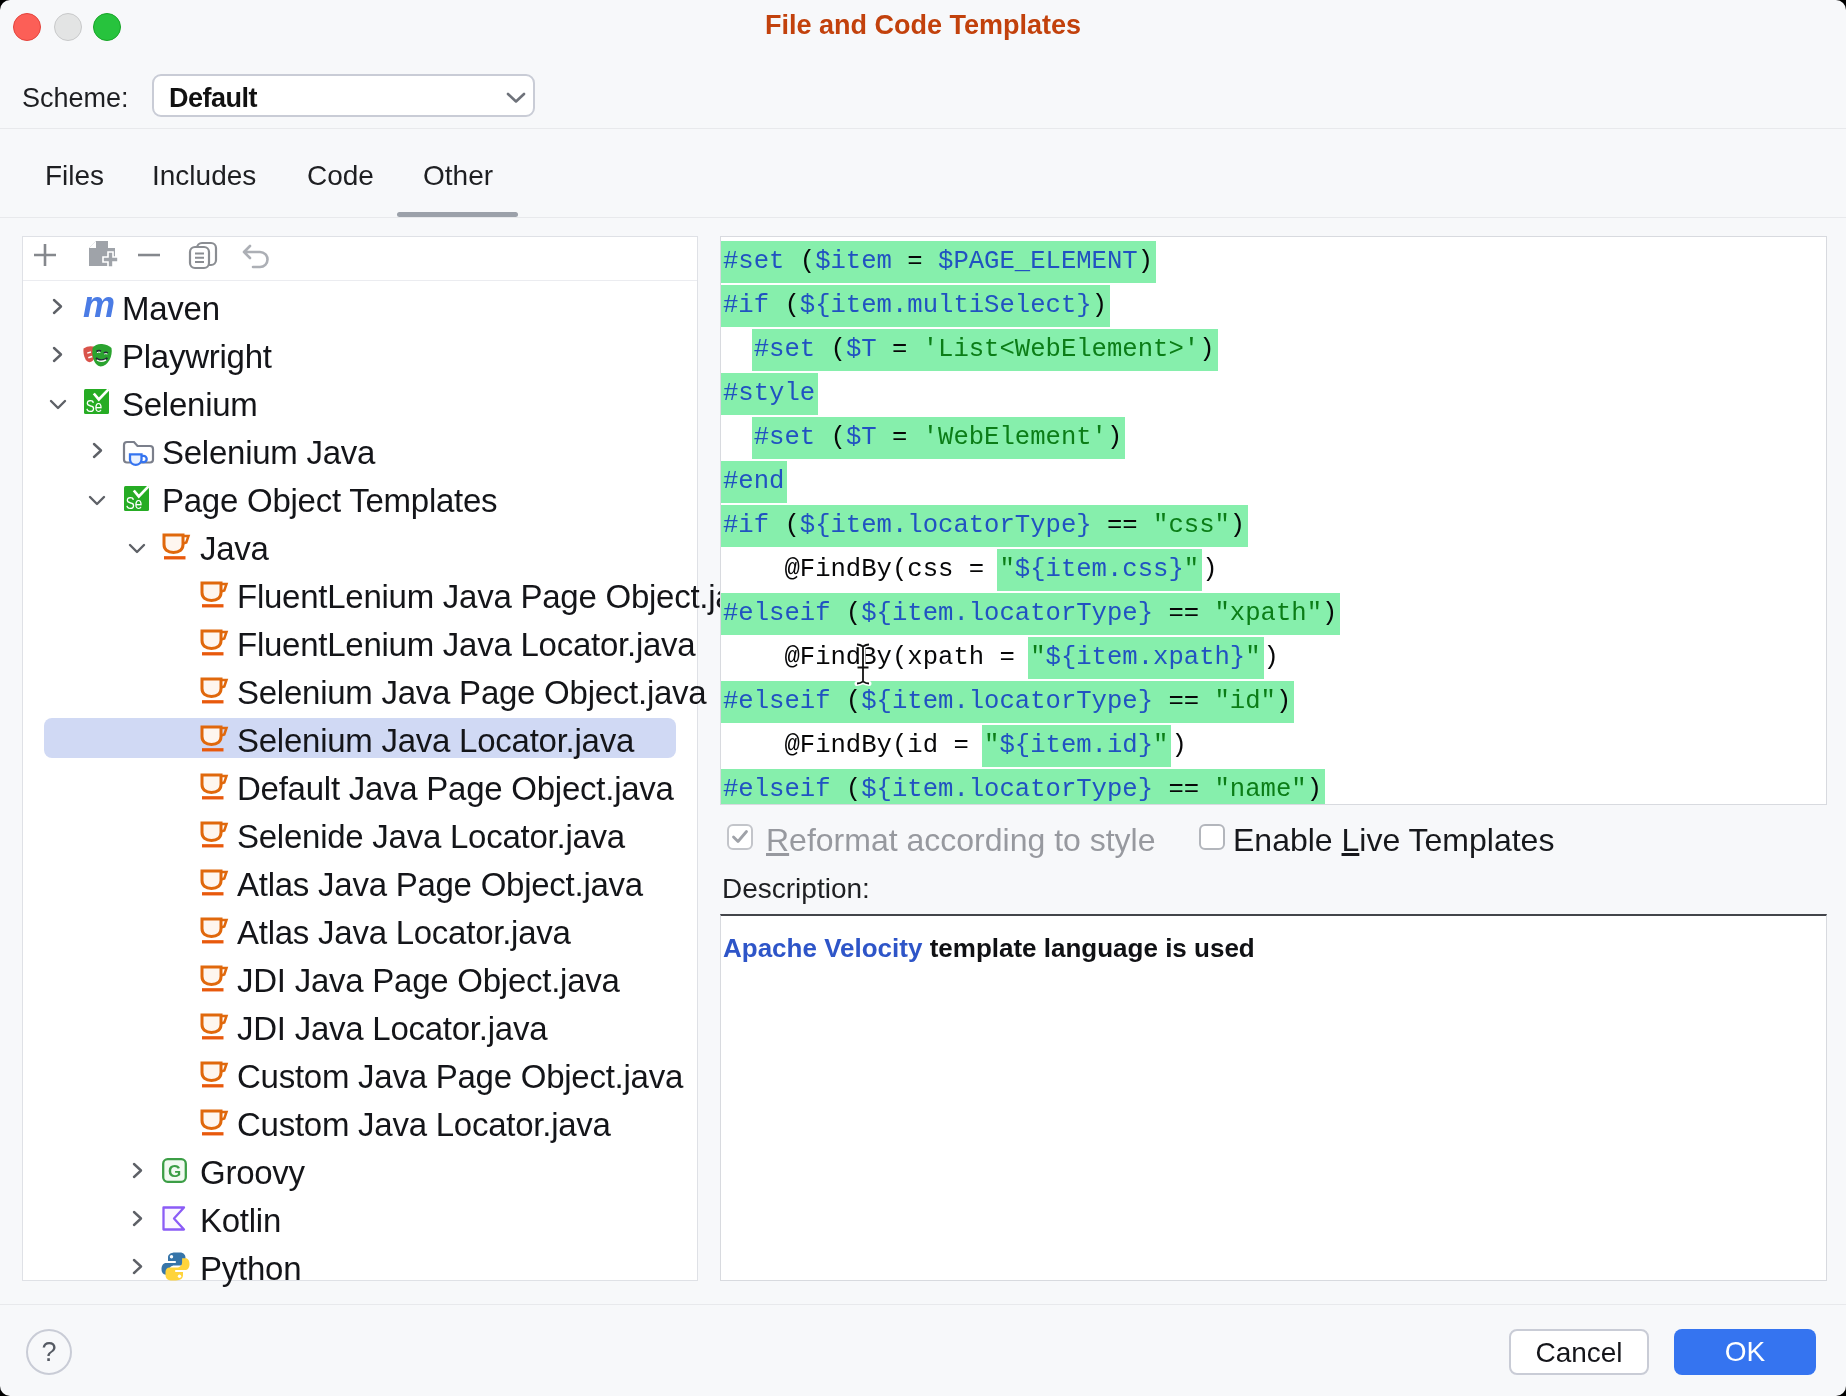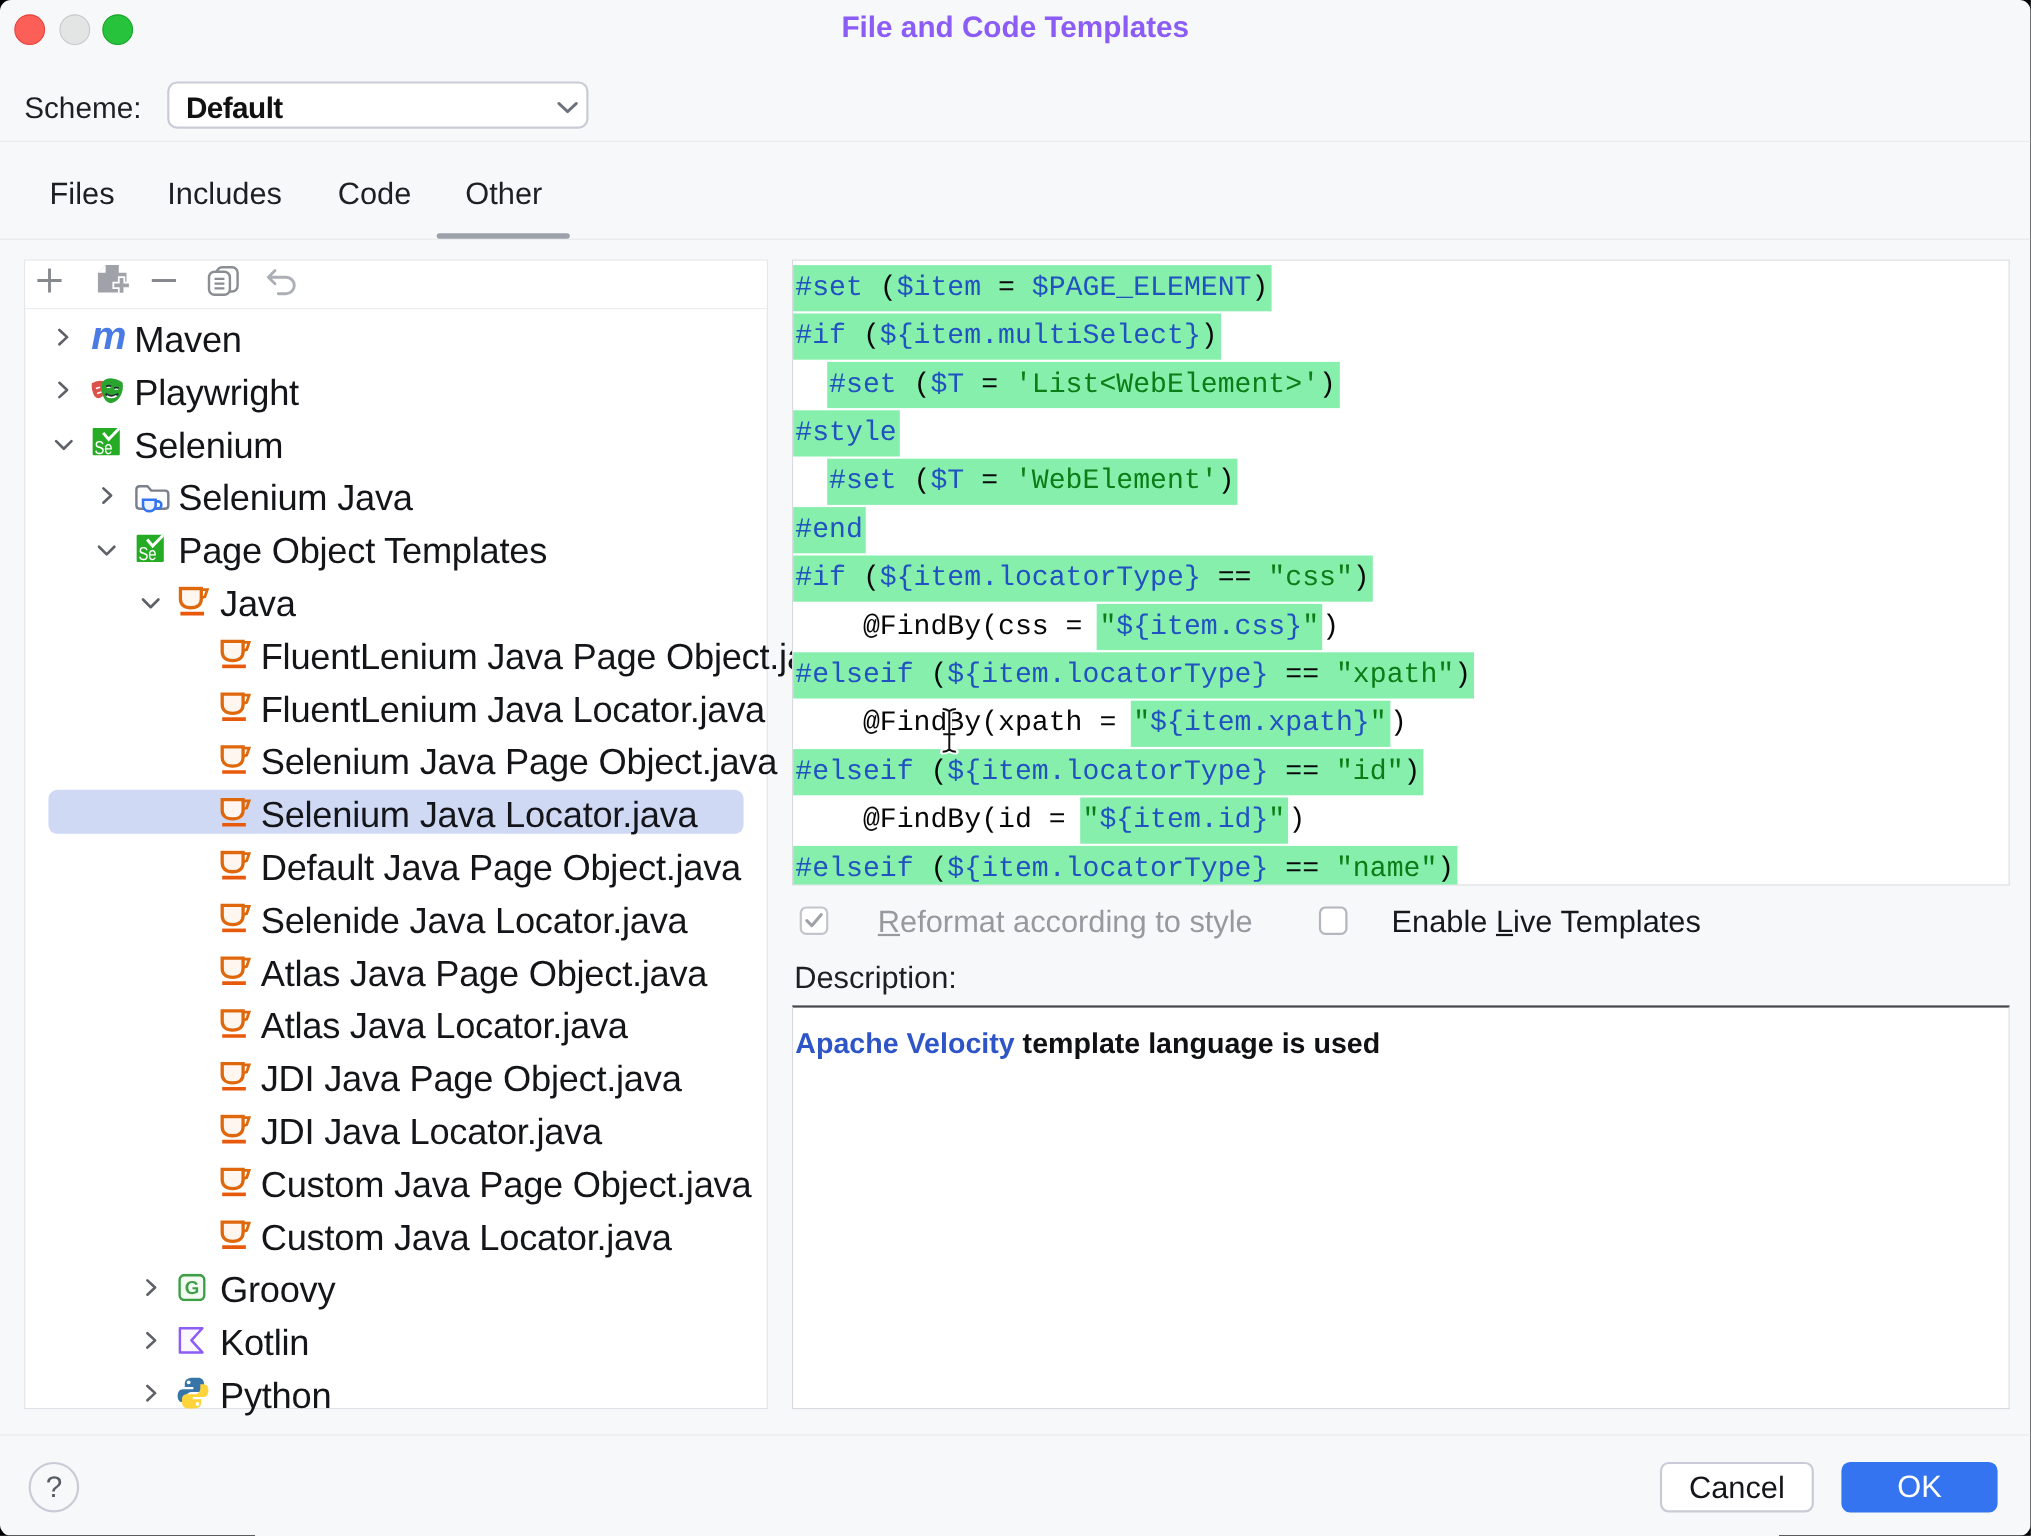--- a/index.html
+++ b/index.html
@@ -1,40 +1,40 @@
 <!DOCTYPE html>
 <html><head>
 <meta charset="utf-8">
 <style>
   html,body{margin:0;padding:0;background:#000;}
   .win{position:relative;width:1846px;height:1396px;background:#F7F8FA;border-radius:10px;overflow:hidden;font-family:"Liberation Sans",sans-serif;color:#1E1F22;}
   .abs{position:absolute;}
   
   .dot{position:absolute;top:13px;width:26px;height:26px;border-radius:50%;}
-  .title{position:absolute;top:10px;left:0;width:1846px;text-align:center;font-size:27px;font-weight:bold;color:#8b5cf6;}
+  .title{position:absolute;top:10px;left:0;width:1846px;text-align:center;font-size:27px;font-weight:bold;color:#c2410c;}
   
   .schemelbl{position:absolute;left:22px;top:83px;font-size:27px;}
   .dd{position:absolute;left:152px;top:74px;width:383px;height:43px;background:#fff;border:2px solid #C9CCD6;border-radius:9px;box-sizing:border-box;}
   .dd .t{position:absolute;left:15px;top:7px;font-size:27px;letter-spacing:-0.5px;font-weight:bold;color:#111;}
   .hline{position:absolute;left:0;width:1846px;height:1px;background:#E8E9EC;}
   
   .tab{position:absolute;top:160px;font-size:28px;color:#1E1F22;}
   .tabline{position:absolute;top:217px;left:0;width:1846px;height:1px;background:#E8E9EC;}
   .tabsel{position:absolute;top:212px;left:397px;width:121px;height:5px;border-radius:3px;background:#9CA1AA;}
   
   .tree{position:absolute;left:22px;top:236px;width:676px;height:1045px;background:#fff;border:1px solid #DFE1E6;box-sizing:border-box;}
   .toolbar{position:absolute;left:23px;top:237px;width:674px;height:43px;border-bottom:1px solid #EBECF0;background:#fff;}
   .editor{position:absolute;left:720px;top:236px;width:1107px;height:569px;background:#fff;border:1px solid #D8DADF;box-sizing:border-box;overflow:hidden;}
   .code{position:absolute;left:2px;top:3px;font-family:"Liberation Mono",monospace;font-size:25.6px;line-height:44px;white-space:pre;color:#070708;}
   .code .k{color:#2152C1;}
   .code .s{color:#0B7D17;}
   .code .hl{background:#86efac;padding:6px 3px 7px 2px;margin-left:-2px;}
   
   .cb{position:absolute;width:26px;height:26px;border-radius:6px;box-sizing:border-box;background:#fff;}
-  .cbtext{position:absolute;font-size:28px;margin-left:32px;}
+  .cbtext{position:absolute;font-size:32px;}
   
   .desclbl{position:absolute;left:722px;top:873px;font-size:28px;color:#1E1F22;}
   .descbox{position:absolute;left:720px;top:914px;width:1107px;height:367px;background:#fff;border:1px solid #D8DADF;border-top:2px solid #43454A;box-sizing:border-box;font-weight:bold;}
   .descbox .txt{position:absolute;left:2px;top:17px;font-size:26px;color:#101114;}
   .descbox .lnk{color:#2E55C8;}
   
   .botline{position:absolute;left:0;top:1304px;width:1846px;height:1px;background:#E8E9EC;}
   .help{position:absolute;left:26px;top:1329px;width:46px;height:46px;border:2px solid #C9CCD6;border-radius:50%;box-sizing:border-box;color:#555A63;font-size:27px;font-weight:500;text-align:center;line-height:42px;background:#F7F8FA;}
   .btn{position:absolute;top:1329px;height:46px;border-radius:8px;box-sizing:border-box;font-size:28px;text-align:center;line-height:44px;}
   .cancel{left:1509px;width:140px;background:#fff;border:2px solid #C9CCD6;color:#14151A;}

